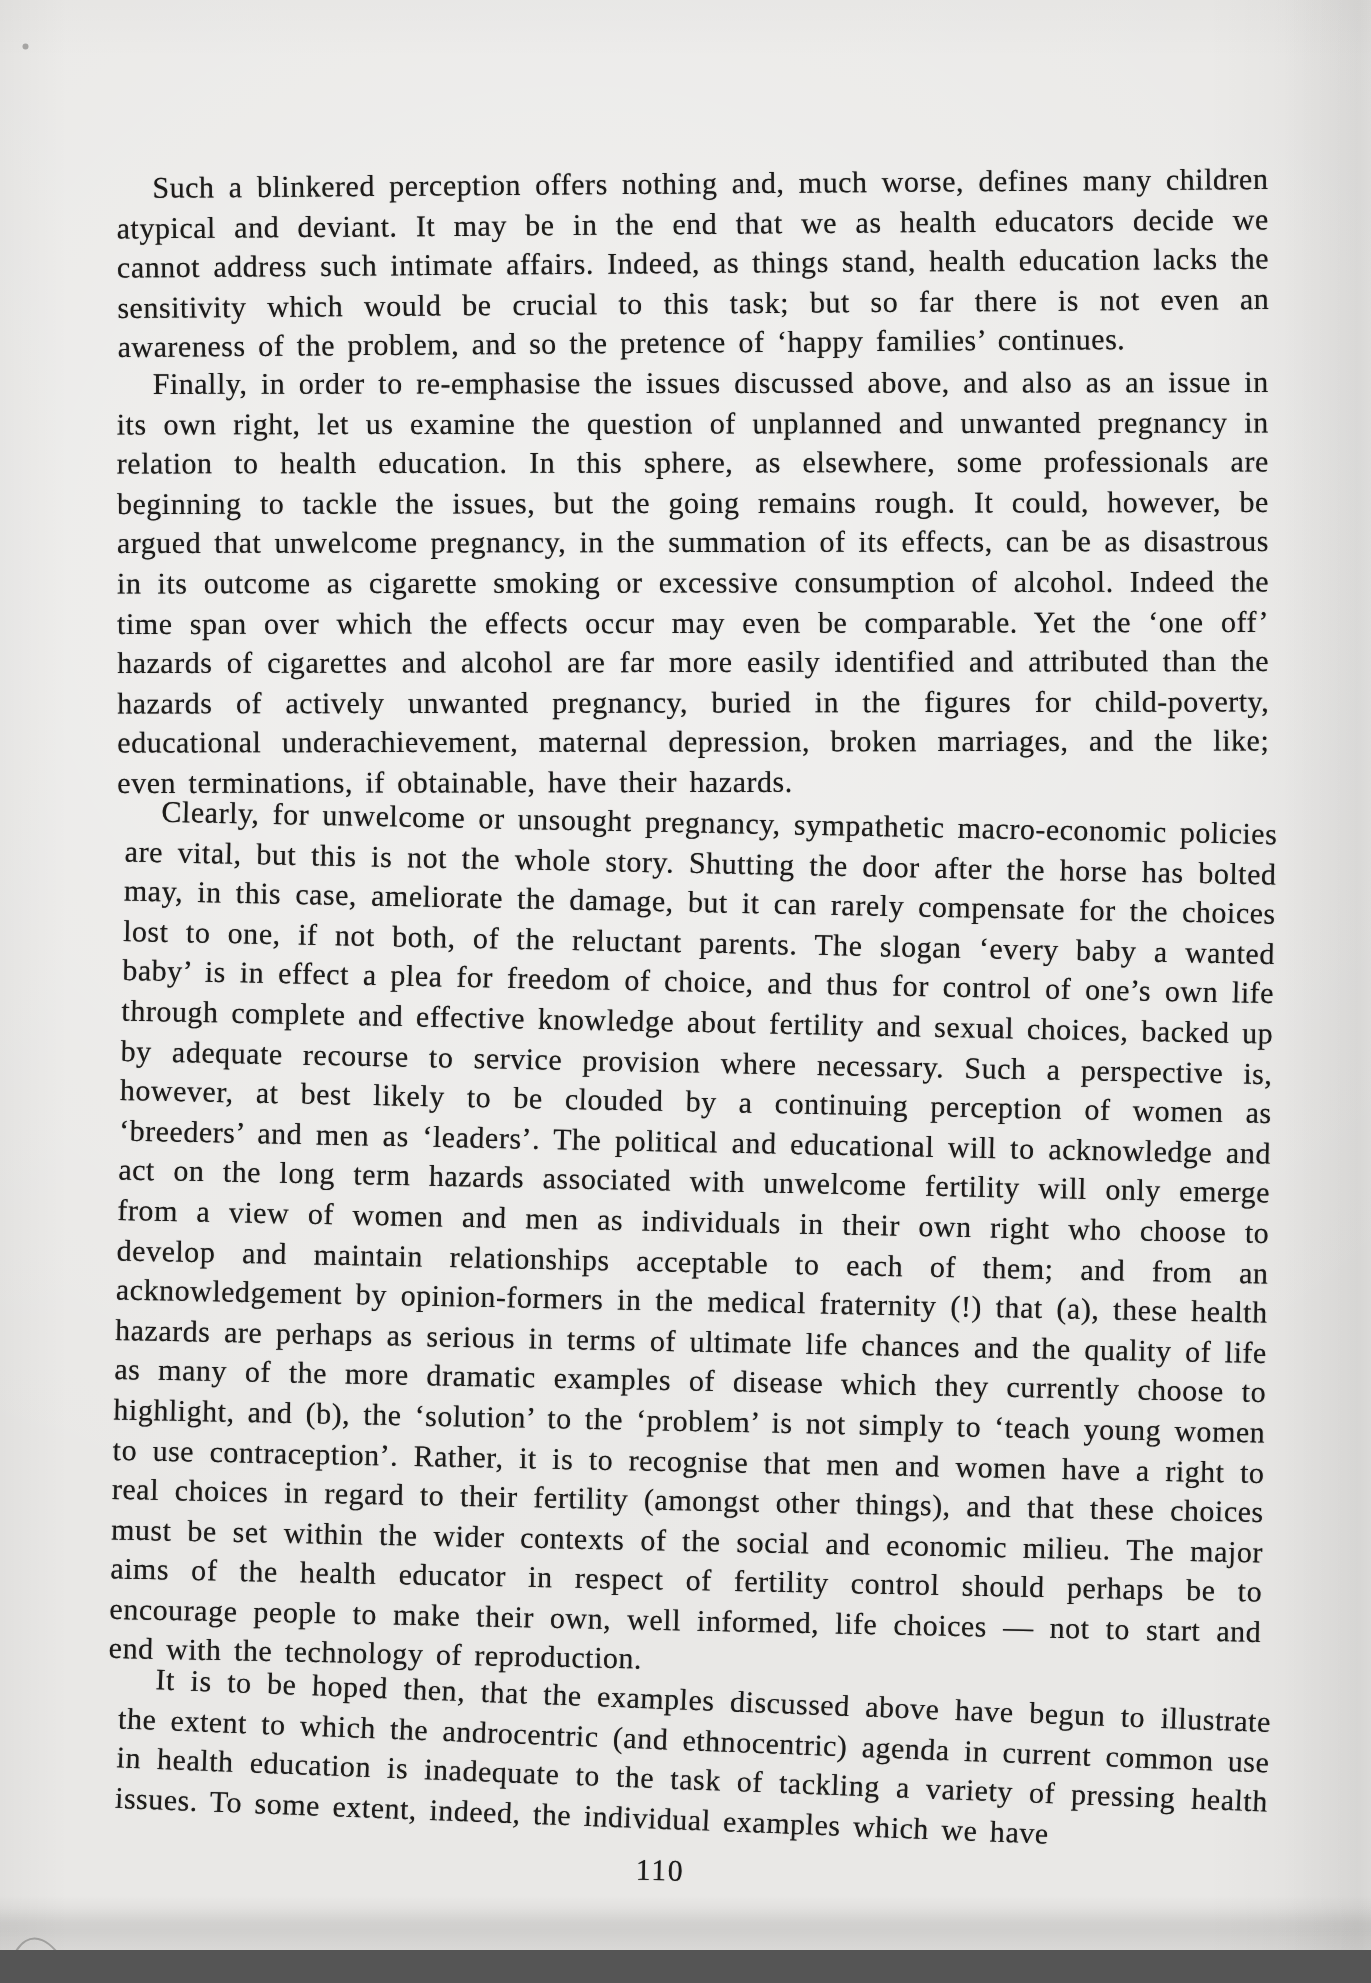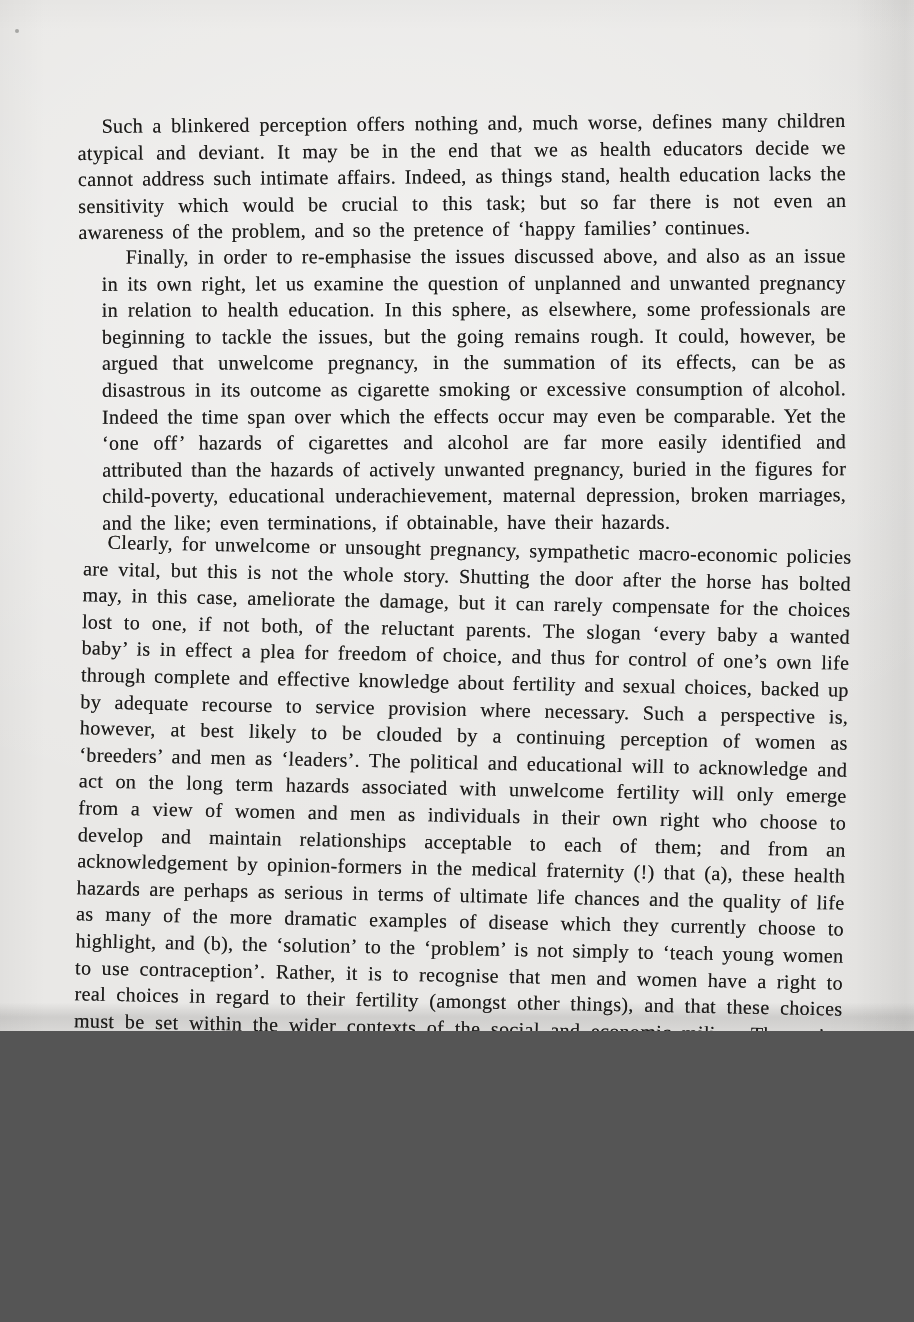--- a/index.html
+++ b/index.html
@@ -3,21 +3,21 @@
 <meta charset="utf-8">
 <style>
   html, body {
     margin: 0;
     padding: 0;
     background: #555;
   }
   .scan {
     position: relative;
     width: 914px;
-    height: 1031px;
+    height: 1300px;
     overflow: hidden;
     background:
       radial-gradient(ellipse 130% 85% at 42% 30%, rgba(255,255,255,0.38), rgba(255,255,255,0) 62%),
       linear-gradient(to right, rgba(0,0,0,0.035) 0%, rgba(0,0,0,0) 5%, rgba(0,0,0,0) 88%, rgba(0,0,0,0.045) 99%),
       linear-gradient(to bottom, rgba(0,0,0,0.025) 0%, rgba(0,0,0,0) 3%, rgba(0,0,0,0) 97.2%, rgba(0,0,0,0.075) 98.6%, rgba(0,0,0,0.05) 100%),
       var(--paper, #e9e8e6);
     font-family: "Liberation Serif", "DejaVu Serif", serif;
     color: var(--ink, #1d1c1a);
   }
   .text-col {
@@ -31,21 +31,21 @@
     word-spacing: 3px;
     text-align: justify;
     text-shadow: 0 0 0.6px rgba(25,25,25,0.65);
   }
   .para {
     margin: 0;
     text-indent: 24px;
     transform-origin: 50% 50%;
   }
   .para.p0 { transform: rotate(-0.45deg); }
-  .para.p1 { transform: rotate(-0.1deg); margin-left: 24px; }
+  .para.p1 { transform: rotate(-0.1deg); }
   .para.p2 { transform: rotate(1.15deg); }
   .para.p3 { transform: rotate(2.2deg); }
   .page-num {
     margin-top: 8px;
     text-align: center;
     text-indent: 0;
     transform: rotate(1.2deg) translateX(-22px);
     font-size: 20px;
     letter-spacing: 1px;
   }

